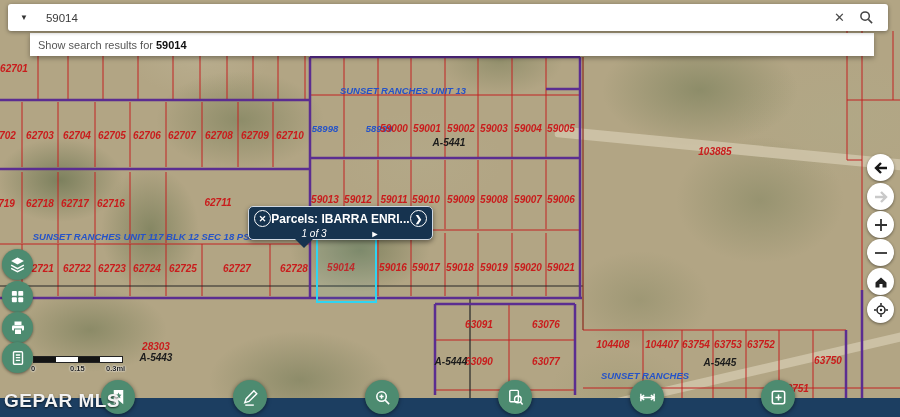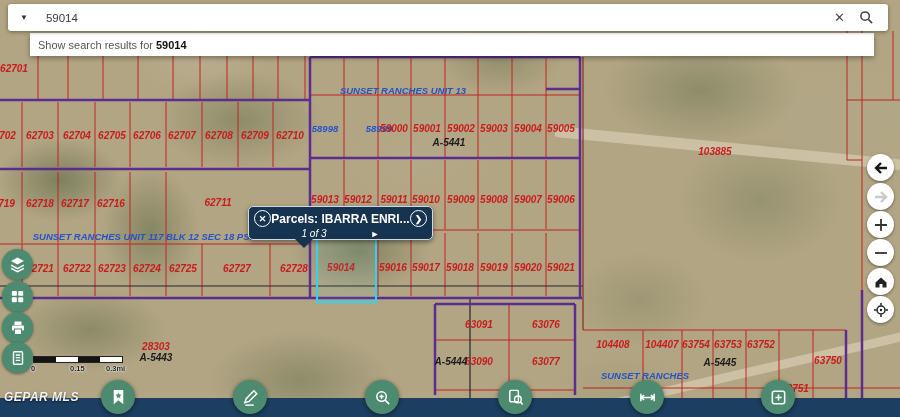--- a/index.html
+++ b/index.html
@@ -74,22 +74,22 @@
   .btool{position:absolute;width:34px;height:34px;border-radius:50%;background:#4d8b70;top:380px;
     box-shadow:0 1px 4px rgba(0,0,0,.5);display:flex;align-items:center;justify-content:center;
     cursor:pointer;z-index:33;}
   
   #scalebar{position:absolute;left:33px;top:356px;width:88px;height:5px;border:1px solid #222;
     display:flex;z-index:20;background:#fff;}
   .seg{flex:1;}
   .seg-b{background:#141414;}
   .scale-lab{position:absolute;font-size:7.5px;font-weight:bold;color:#222;z-index:20;
     text-shadow:0 0 2px #fff,0 0 2px #fff;}
-  #watermark{position:absolute;left:4px;top:390px;font-size:12px;font-weight:bold;color:#f2f2f2;
-    z-index:34;text-shadow:0 1px 2px rgba(0,0,0,.65);letter-spacing:.5px;font-style:italic;}
+  #watermark{position:absolute;left:4px;top:390px;font-size:19px;font-weight:bold;color:#f2f2f2;
+    z-index:34;text-shadow:0 1px 2px rgba(0,0,0,.65);letter-spacing:.5px;}
   #highlight{position:absolute;left:316px;top:233px;width:57px;height:66px;
     border:2.5px solid #2fd4f2;background:rgba(60,215,245,.07);z-index:12;cursor:pointer;}
 </style>
 </head>
 <body>
 
 <div id="stage">
 
   <div id="terrain">
     <div class="road" id="road1"></div>

